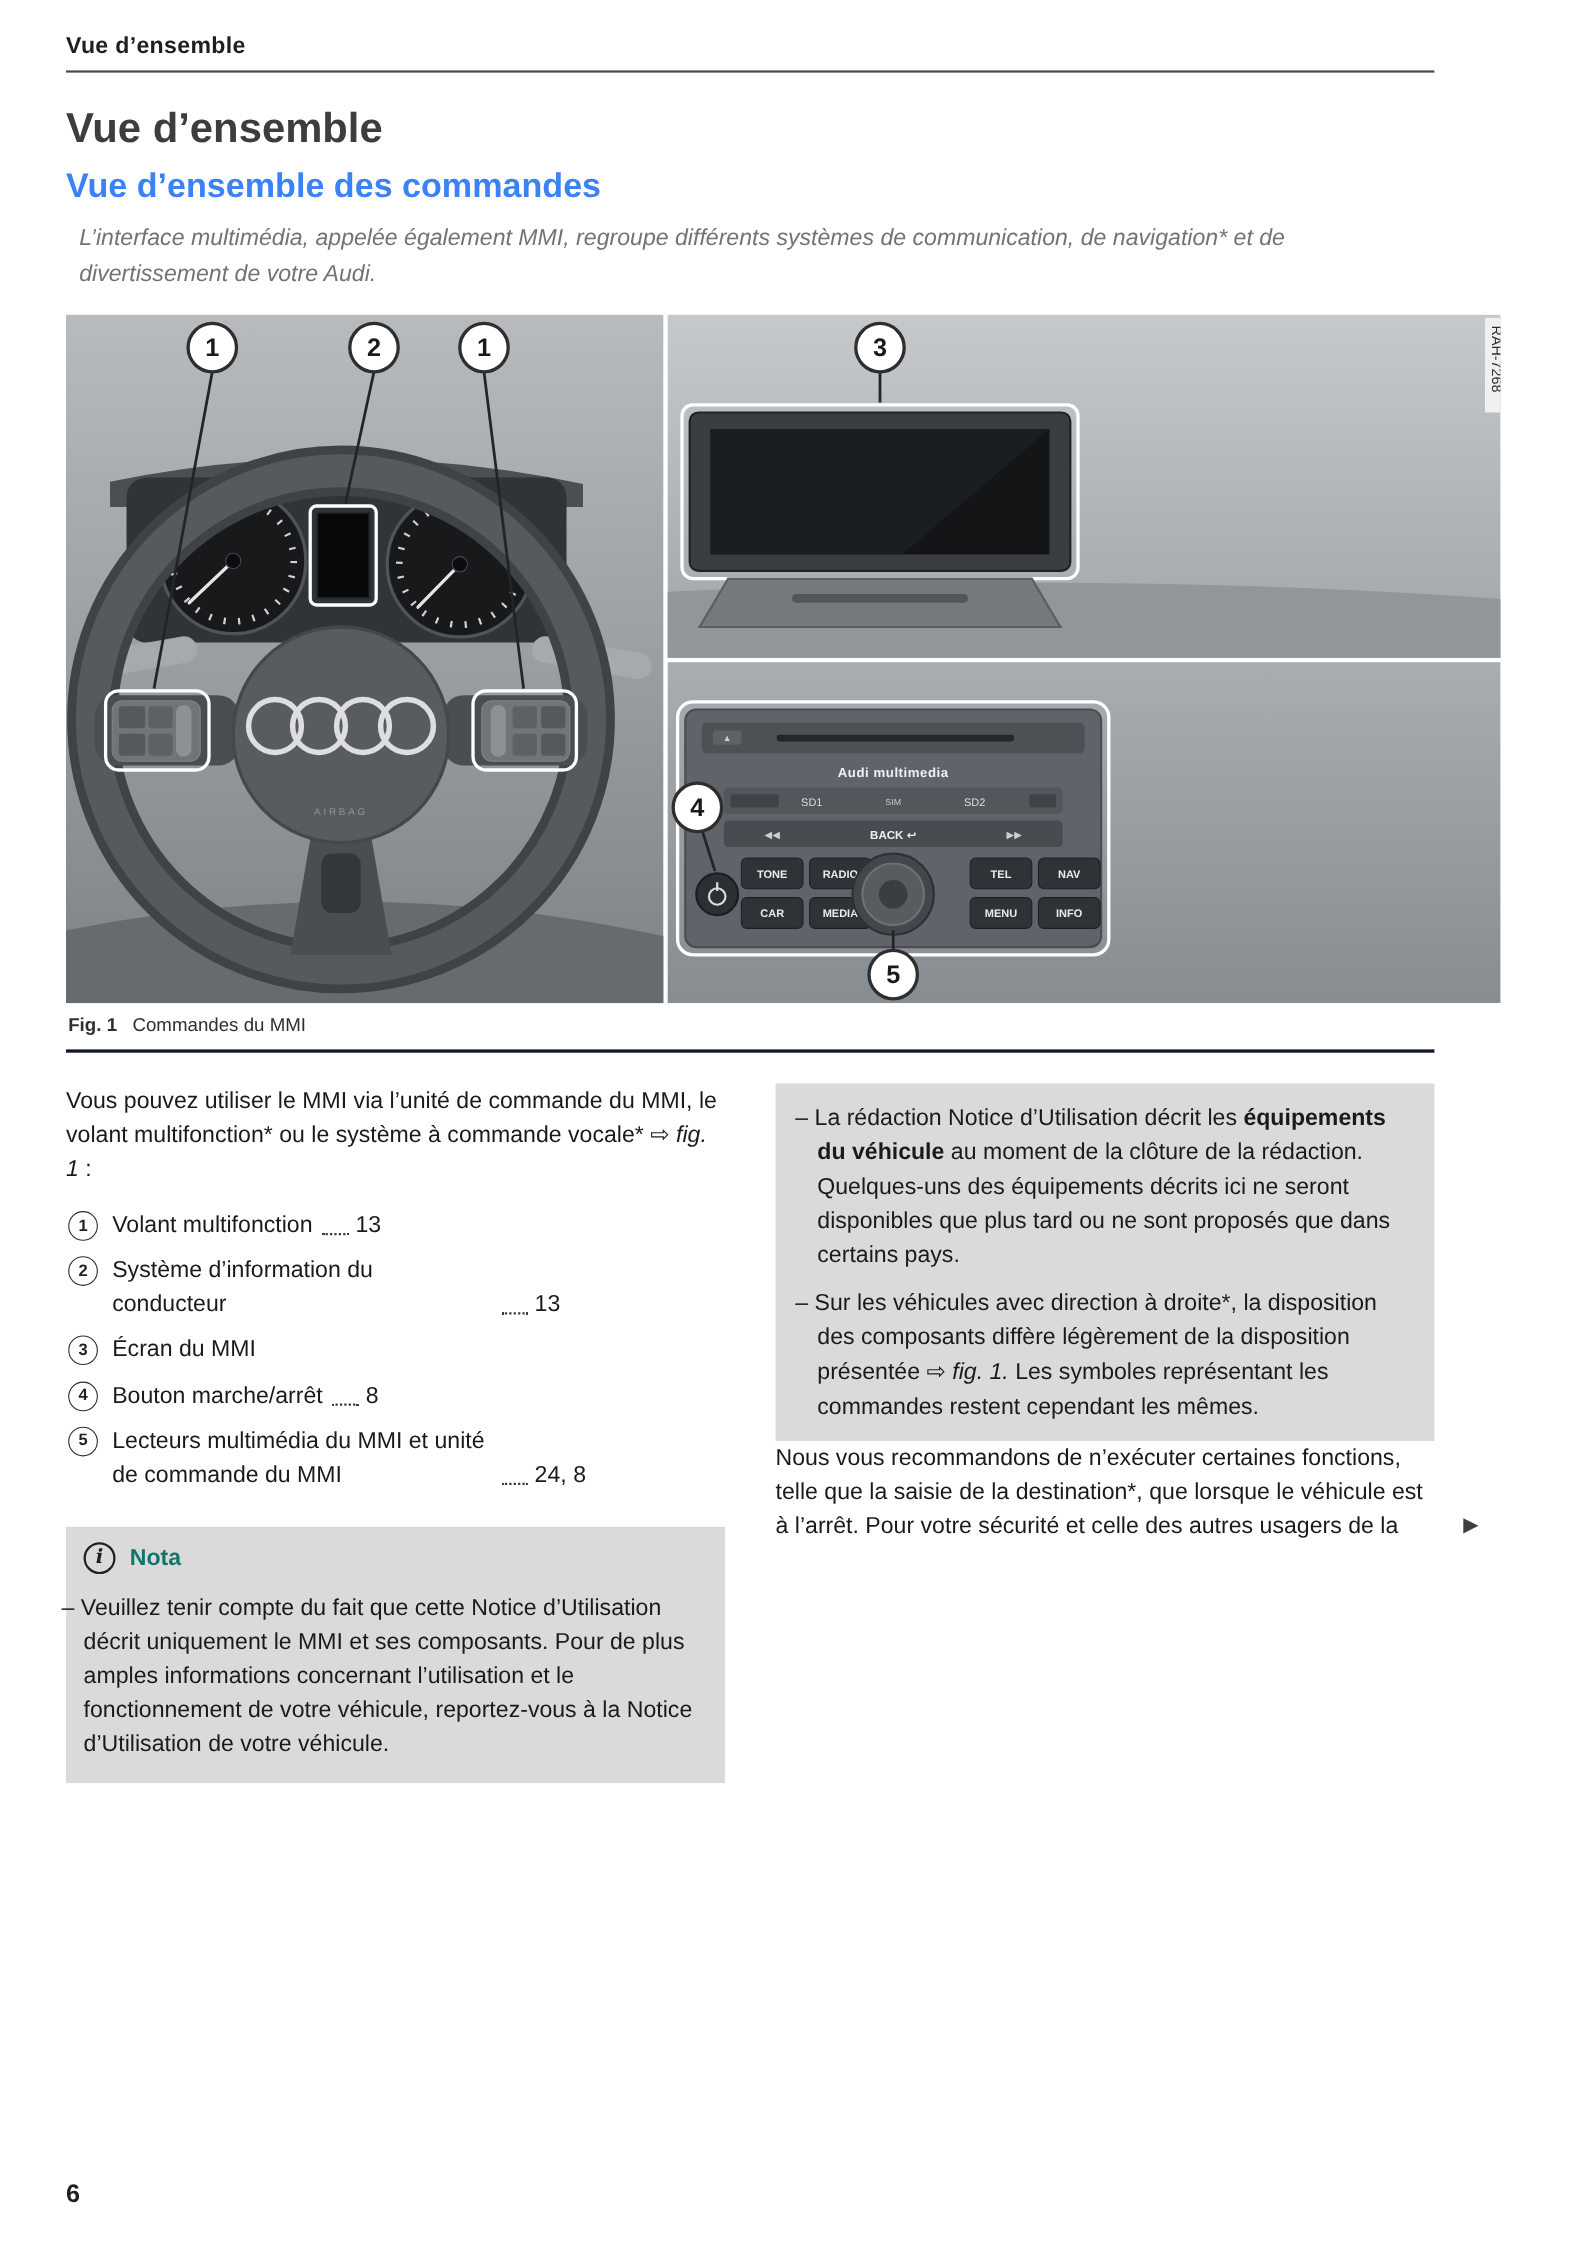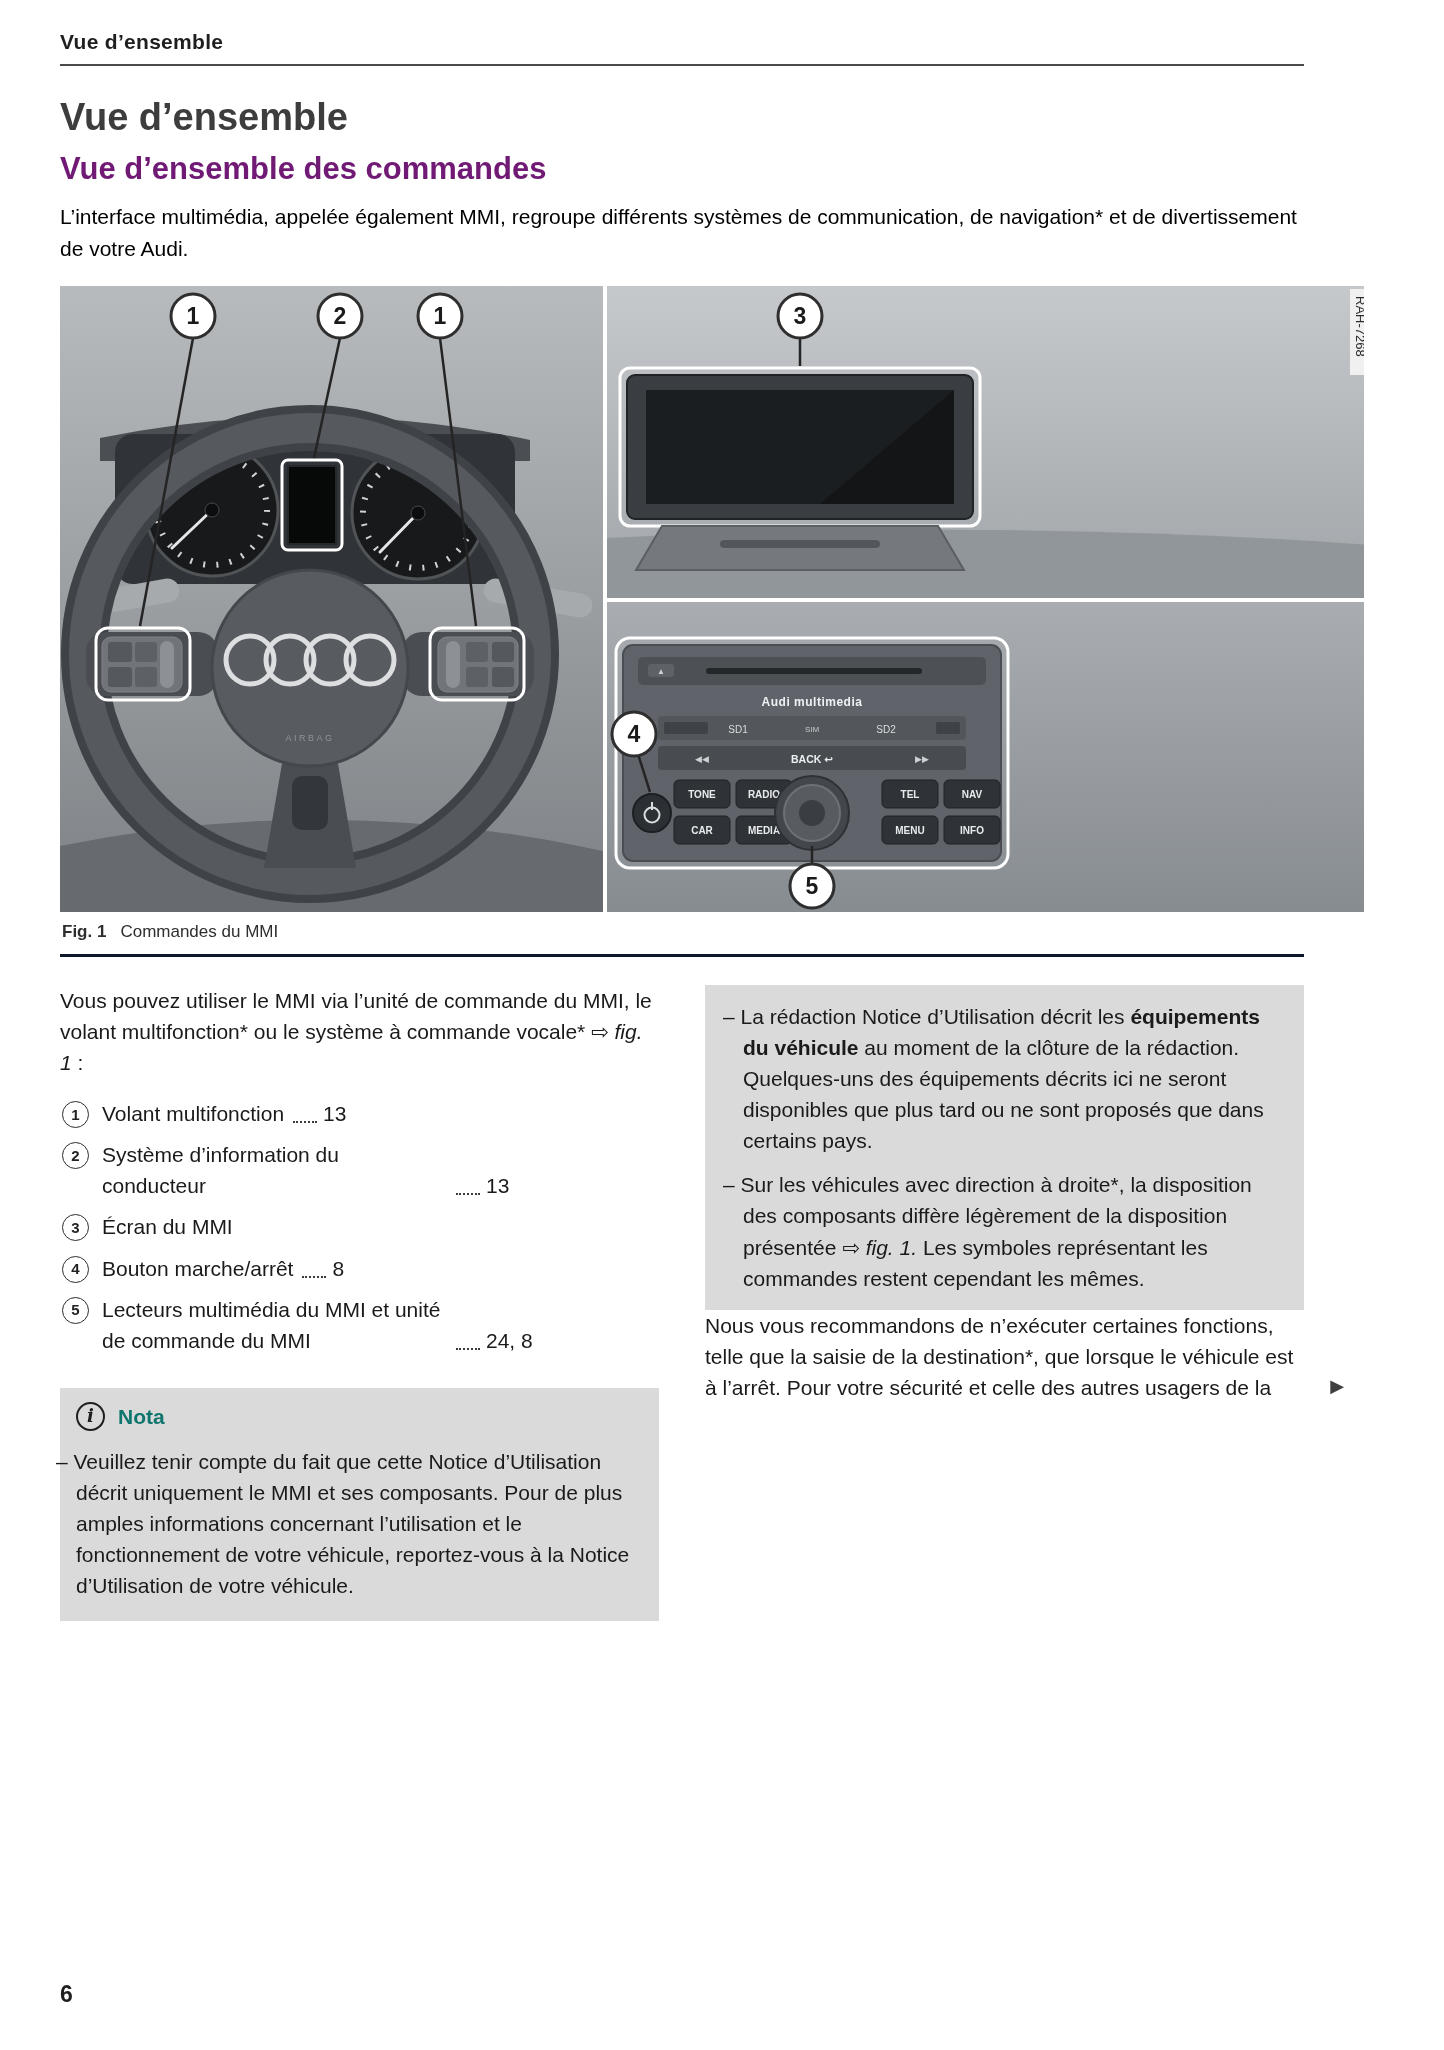--- a/index.html
+++ b/index.html
@@ -4,22 +4,22 @@
 <style>
   * { margin:0; padding:0; box-sizing:border-box; }
   html,body { background:#ffffff; }
   body { font-family:"Liberation Sans","DejaVu Sans",sans-serif; color:#1a1a1a; }
   .page { position:relative; width:1364px; height:2050px; background:#fff; padding:30px 60px 0; overflow:hidden; }
 
   .running-header { font-size:21px; font-weight:bold; color:#1f1f1f; letter-spacing:.3px; }
   .header-rule { border-top:2px solid #4a4a4a; margin-top:10px; }
 
   h1.chapter { font-size:38px; font-weight:bold; color:#3d3d3d; margin:30px 0 0; }
-  h2.section { font-size:31px; font-weight:bold; color:#701a75; margin:12px 0 14px; }
-  p.intro { font-size:21px; line-height:1.5; color:#000000; max-width:1260px; margin:6px 0 22px; }
+  h2.section { font-size:31px; font-weight:bold; color:#3b82f6; margin:12px 0 14px; }
+  p.intro { font-size:21px; font-style:italic; line-height:1.5; color:#737373; max-width:1260px; margin:6px 12px 22px; }
 
   figure { margin:0; }
   .fig-canvas { width:1324px; height:626px; }
   figcaption { padding:10px 2px 12px; border-bottom:3px solid #0f172a; font-size:17px; color:#2e2e2e; }
   figcaption .cap-label { font-weight:bold; margin-right:14px; }
 
   .columns { display:grid; grid-template-columns:1fr 1fr; column-gap:46px; margin-top:28px; }
   .col-left, .col-right { font-size:21px; line-height:1.48; }
 
   .b { font-weight:bold; }

